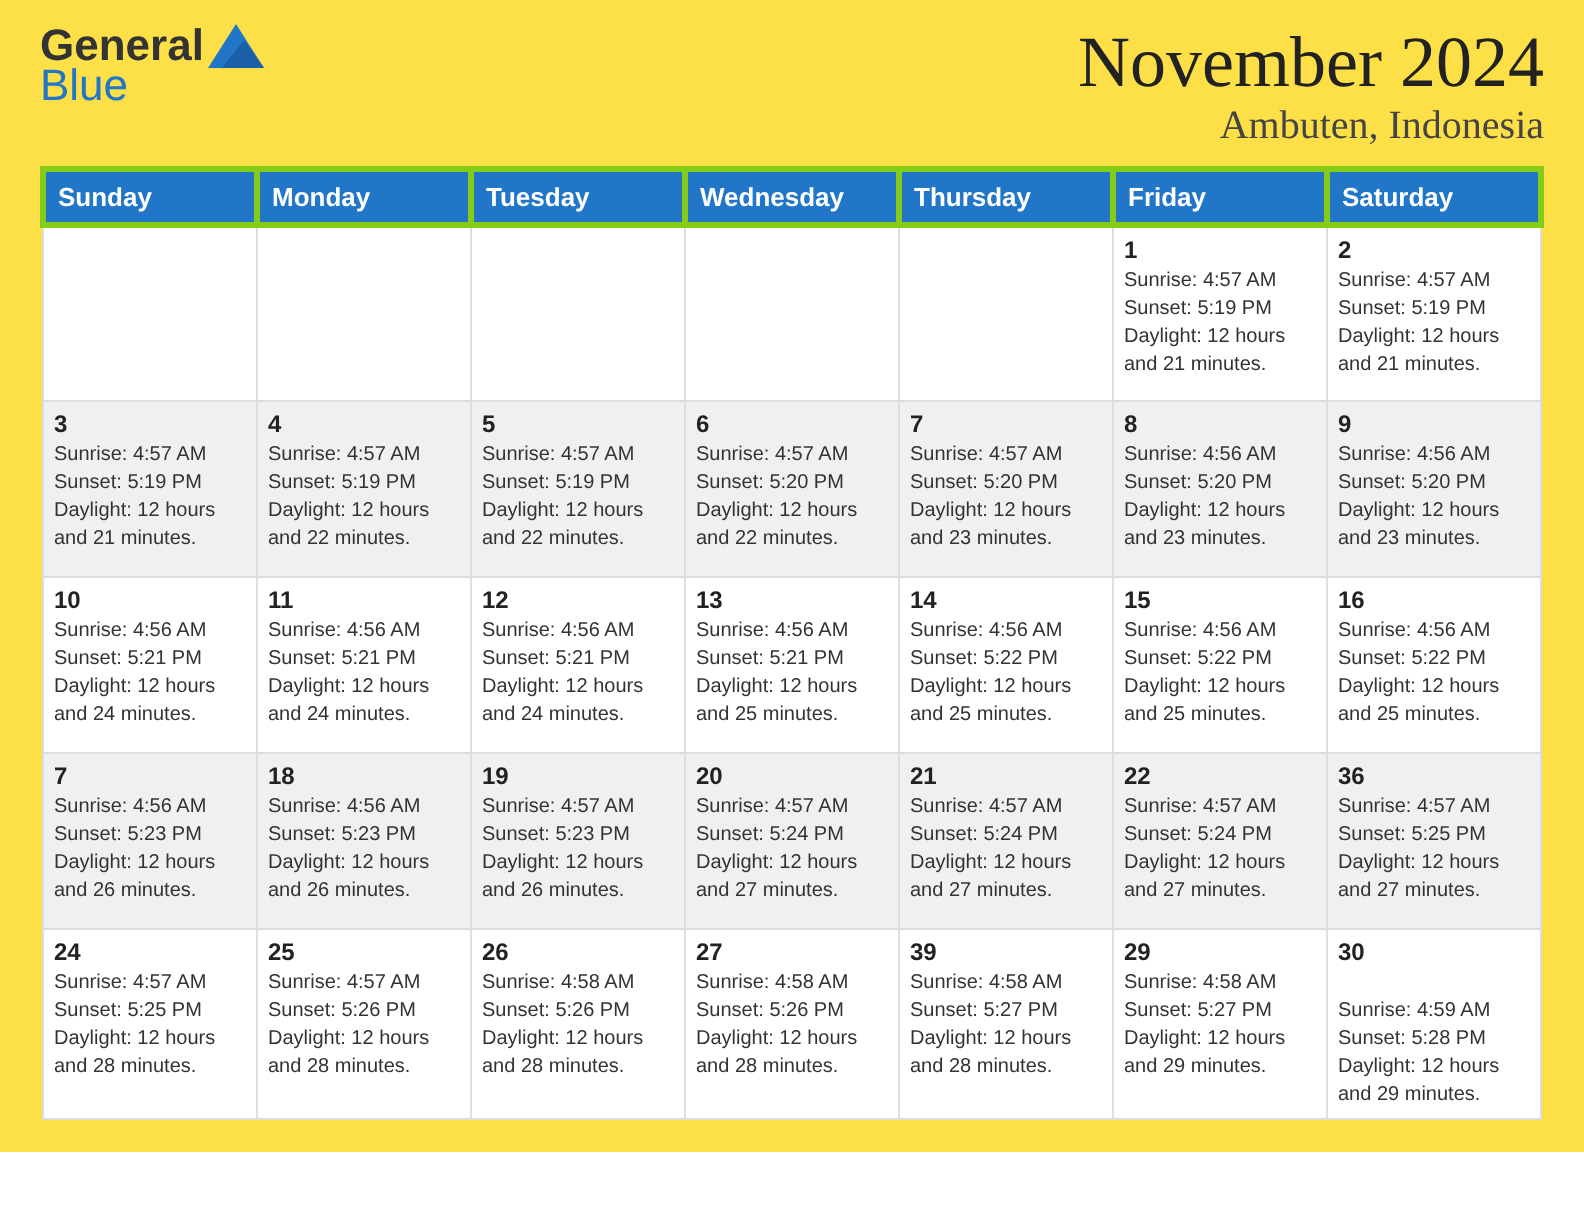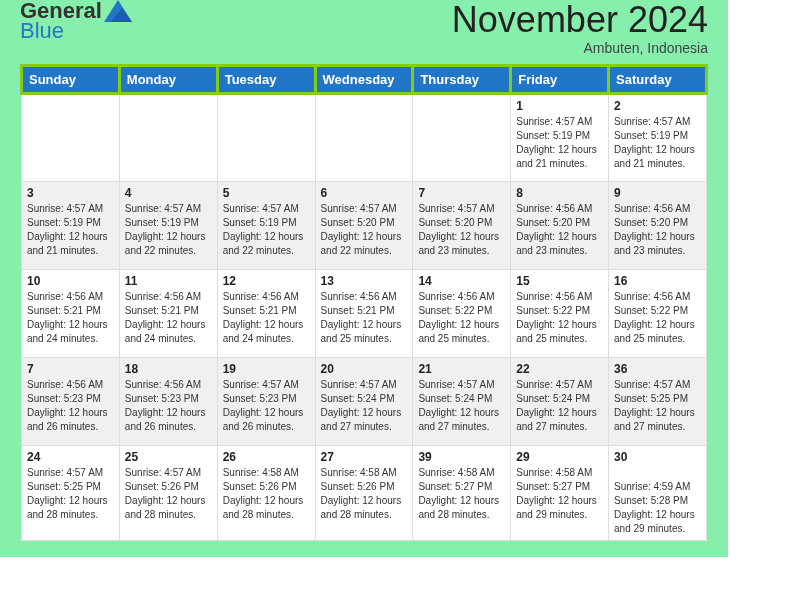--- a/index.html
+++ b/index.html
@@ -4,23 +4,23 @@
   <style>
     * { box-sizing: border-box; margin: 0; padding: 0; }
     body {
       font-family: Arial, sans-serif;
       background: #fff;
       width: 792px;
       min-height: 612px;
       padding: 0;
     }
     .page {
-      width: 728px;
-      background: #86efac;
-      padding: 0 20px 16px 20px;
+      width: 792px;
+      background: #fde047;
+      padding: 12px 20px 16px 20px;
     }
     .header {
       display: flex;
       justify-content: space-between;
       align-items: flex-start;
       margin-bottom: 8px;
     }
     .logo {
       display: flex;
       flex-direction: column;
@@ -34,29 +34,29 @@
       color: #333;
       line-height: 1;
     }
     .logo-general { color: #333; }
     .logo-icon {
       width: 28px;
       height: 22px;
       margin-left: 2px;
       display: inline-block;
     }
-    .title-block { text-align: right; }
+    .title-block { text-align: right; font-family: Liberation Serif, serif; }
     .month-title {
       font-size: 36px;
       font-weight: normal;
       color: #222;
       line-height: 1.1;
     }
     .location {
-      font-size: 14px;
+      font-size: 20px;
       color: #444;
     }
     .calendar {
       width: 100%;
       border-collapse: collapse;
       margin-top: 4px;
     }
     .calendar th {
       background: #2176c7;
       color: #fff;

